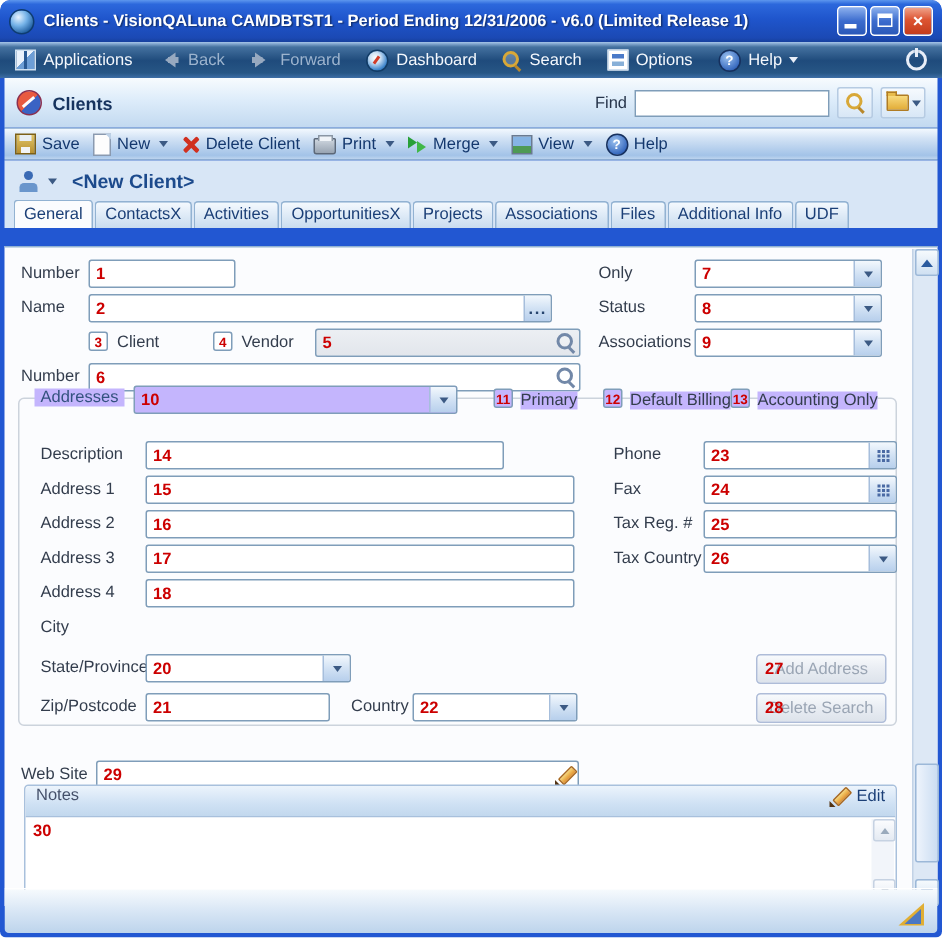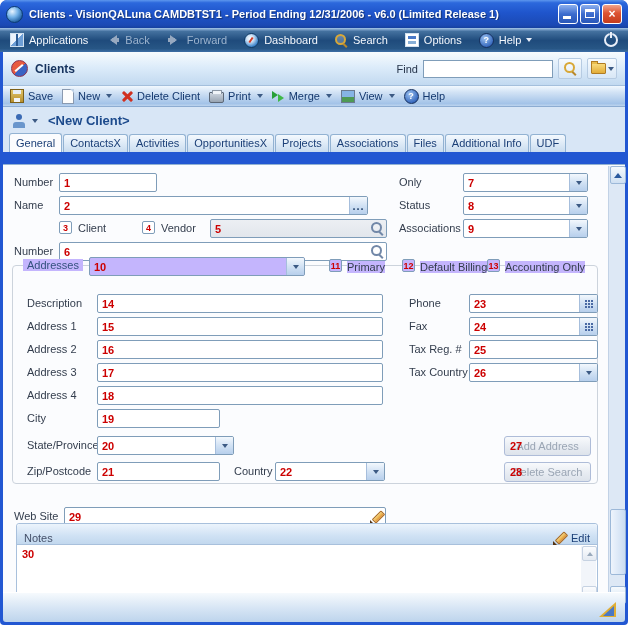--- a/index.html
+++ b/index.html
@@ -121,21 +121,21 @@
   .addr-fs{position:absolute;left:9px;top:100px;width:586px;height:219px;border:1px solid #ccd3dc;border-radius:4px;box-sizing:border-box;}
   .addr-fs .legend-item{position:absolute;background:#c4b5fd;}
   .addr-legend{top:-7px;left:10px;padding:0 4px;color:#33527e;}
   .btn-dis{position:absolute;width:87px;height:20px;box-sizing:border-box;border:1px solid #aebcd8;border-radius:3px;
     background:linear-gradient(180deg,#f8fafc,#e9edf3 50%,#dde3eb);color:#9aa5b4;display:flex;align-items:center;justify-content:center;overflow:visible;}
   .btn-dis .num-overlay{position:absolute;left:5px;color:#cc0000;font-weight:bold;}
 
   
   .notes{position:absolute;left:13px;top:358px;width:582px;height:80px;box-sizing:border-box;border:1px solid #a8c0dc;border-radius:3px;background:#fff;}
   .notes-header{height:21px;box-sizing:border-box;background:linear-gradient(180deg,#ecf4fc,#cfe1f4 60%,#c2d8ee);border-bottom:1px solid #a8c0dc;
-    display:flex;align-items:flex-end;padding:0 7px;color:#44506a;border-radius:3px 3px 0 0;}
+    display:flex;align-items:flex-start;padding:0 7px;color:#44506a;border-radius:3px 3px 0 0;}
   .notes-edit{margin-left:auto;display:flex;align-items:center;gap:5px;color:#1b3f77;}
   .notes-body{position:relative;height:57px;}
   .notes-val{position:absolute;left:5px;top:3px;color:#cc0000;font-weight:bold;}
   .mini-scroll{position:absolute;right:1px;top:1px;bottom:1px;width:15px;background:#f2f5fa;}
   .mini-btn{position:absolute;left:1px;width:13px;height:13px;border:1px solid #c6d2e2;border-radius:2px;background:linear-gradient(180deg,#fbfcfe,#e4eaf2);display:flex;align-items:center;justify-content:center;}
   .mini-btn .t{width:0;height:0;border-left:3px solid transparent;border-right:3px solid transparent;}
   .mini-btn.up{top:0;} .mini-btn.up .t{border-bottom:4px solid #9aaabc;}
   .mini-btn.down{bottom:0;} .mini-btn.down .t{border-top:4px solid #9aaabc;}
 
   
@@ -338,21 +338,21 @@
           </span>
       </span>
       <span class="cb legend-item" style="left:316px;top:-7px">11</span>
       <span class="lbl legend-item" style="left:334px;top:-5px">Primary</span>
       <span class="cb legend-item" style="left:389px;top:-7px">12</span>
       <span class="lbl legend-item" style="left:407px;top:-5px">Default Billing</span>
       <span class="cb legend-item" style="left:474px;top:-7px">13</span>
       <span class="lbl legend-item" style="left:492px;top:-5px">Accounting Only</span>
 
       <span class="lbl" style="left:14px;top:31px">Description</span>
-      <span class="field" style="left:84px;top:28px;width:286px">
+      <span class="field" style="left:84px;top:28px;width:239px">
         <span class="val">14</span>
       </span>
       <span class="lbl" style="left:396px;top:31px">Phone</span>
       <span class="field" style="left:456px;top:28px;width:129px">
         <span class="val">23</span>
         <span class="adorn">
             <span class="kp"></span>
           </span>
       </span>
 
@@ -388,23 +388,20 @@
             <span class="caret-dn"></span>
           </span>
       </span>
 
       <span class="lbl" style="left:14px;top:123px">Address 4</span>
       <span class="field" style="left:84px;top:120px;width:286px">
         <span class="val">18</span>
       </span>
 
       <span class="lbl" style="left:14px;top:146px">City</span>
-      <span class="field" style="left:84px;top:143px;width:123px">
-        <span class="val">19</span>
-      </span>
 
       <span class="lbl" style="left:14px;top:173px">State/Province</span>
       <span class="field" style="left:84px;top:170px;width:137px">
         <span class="val">20</span>
         <span class="adorn">
             <span class="caret-dn"></span>
           </span>
       </span>
       <span class="btn-dis" style="left:491px;top:170px">
         <span class="num-overlay">27</span>

